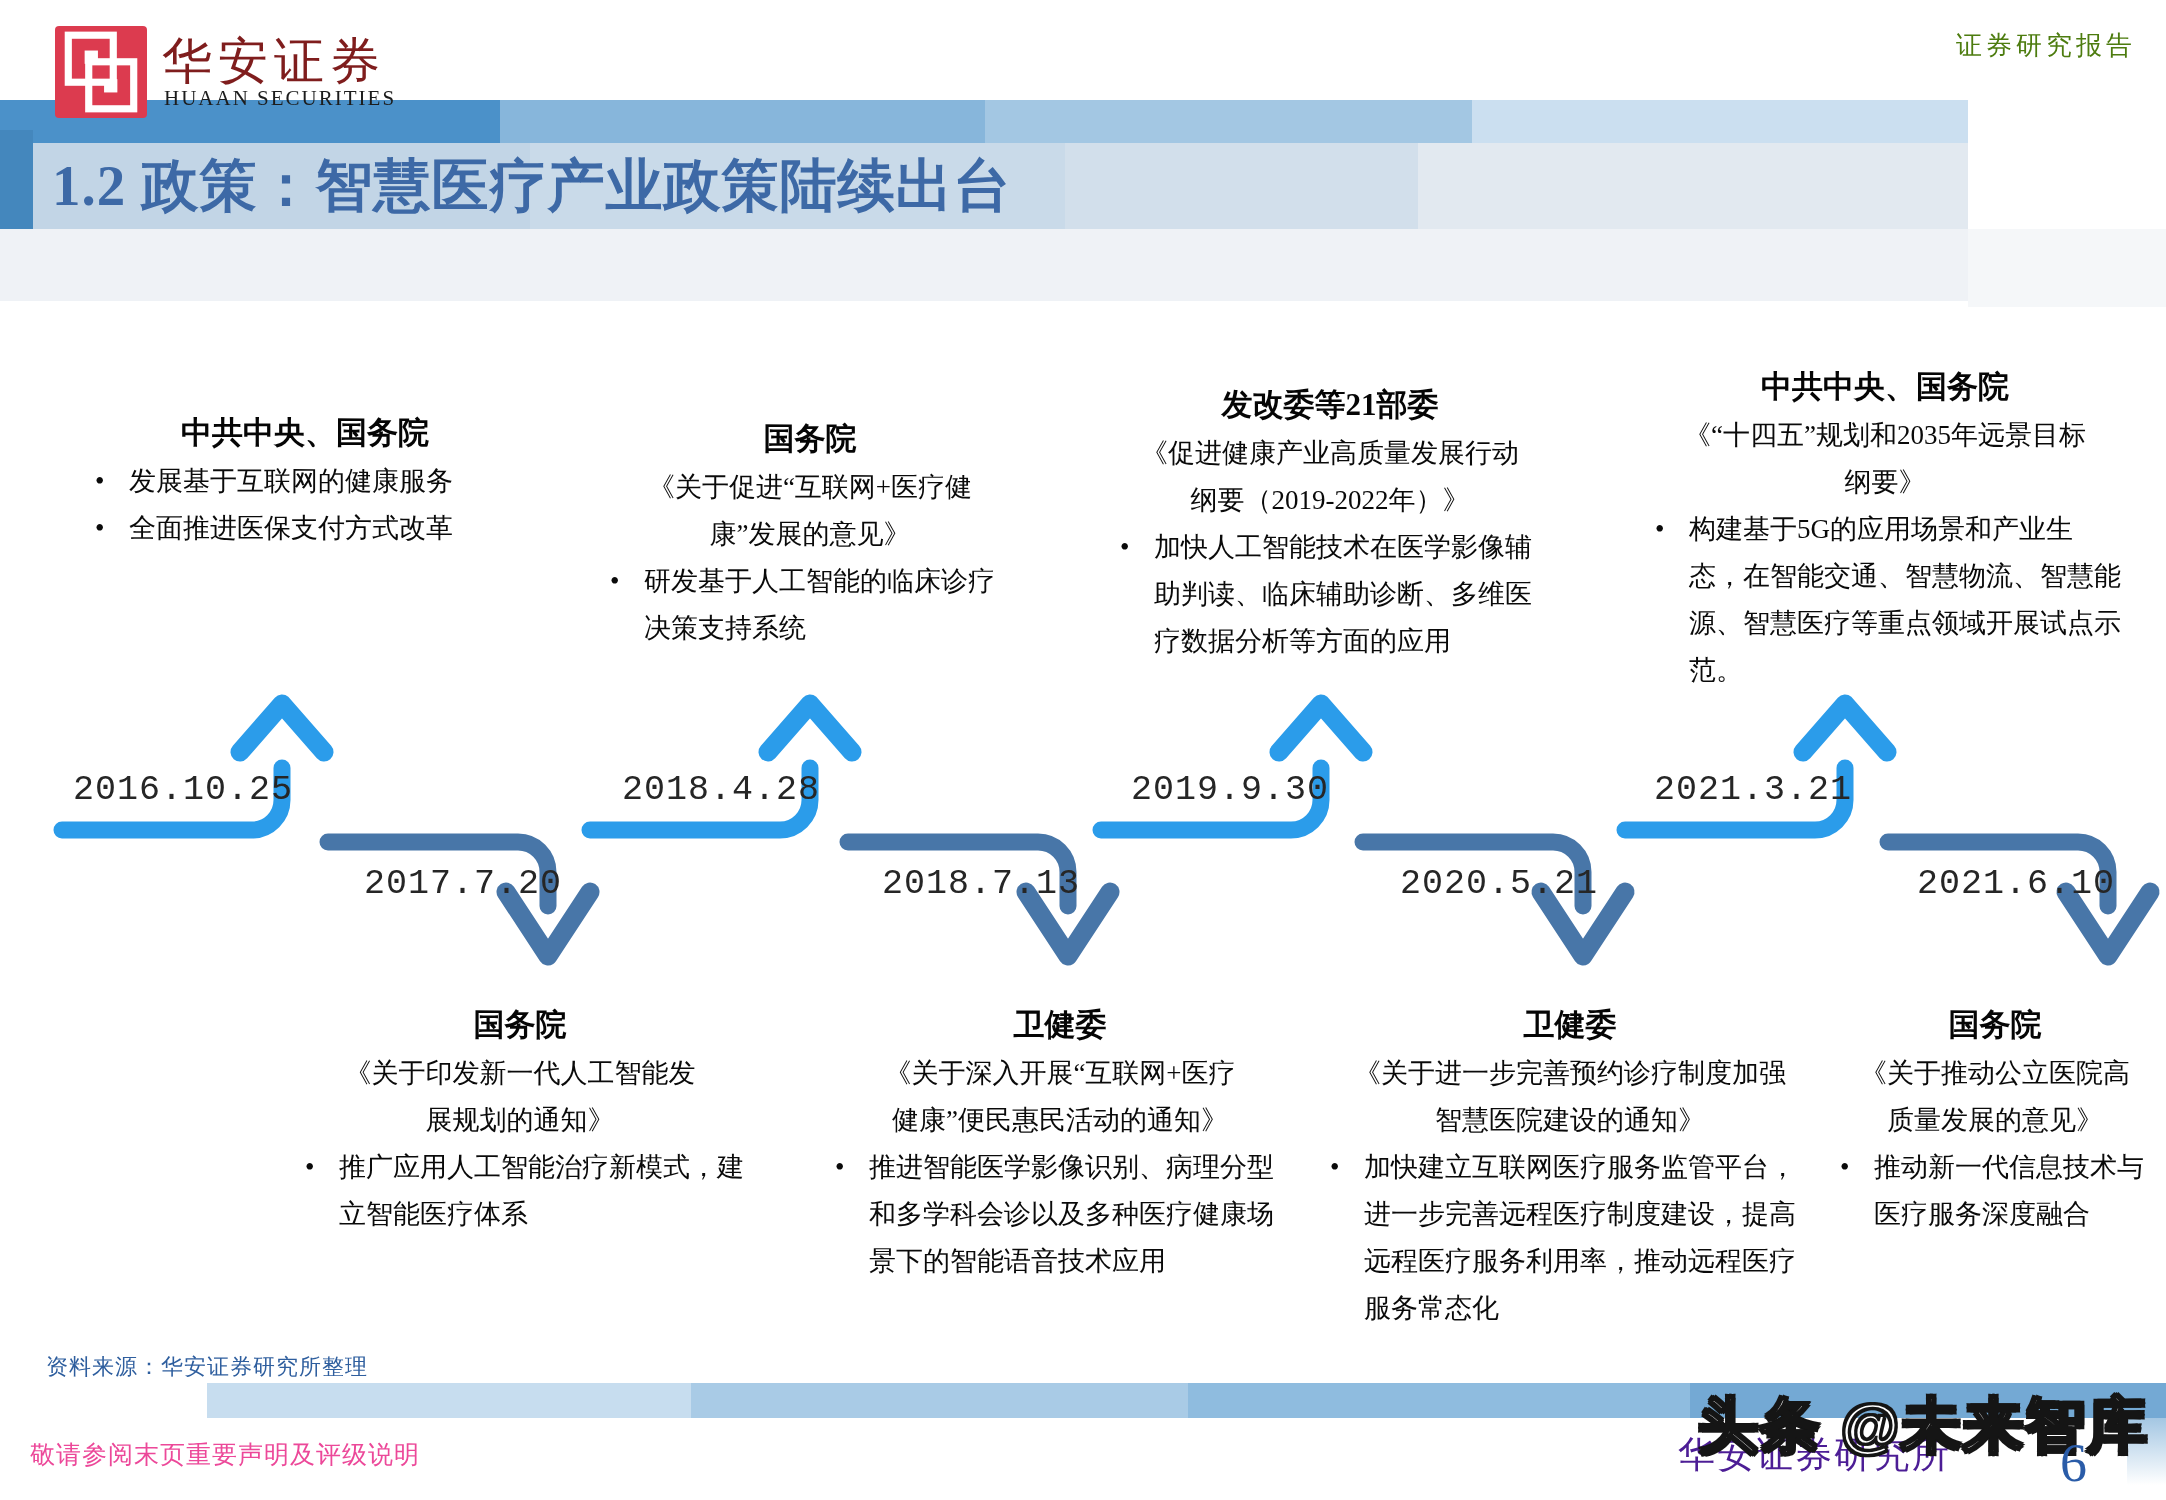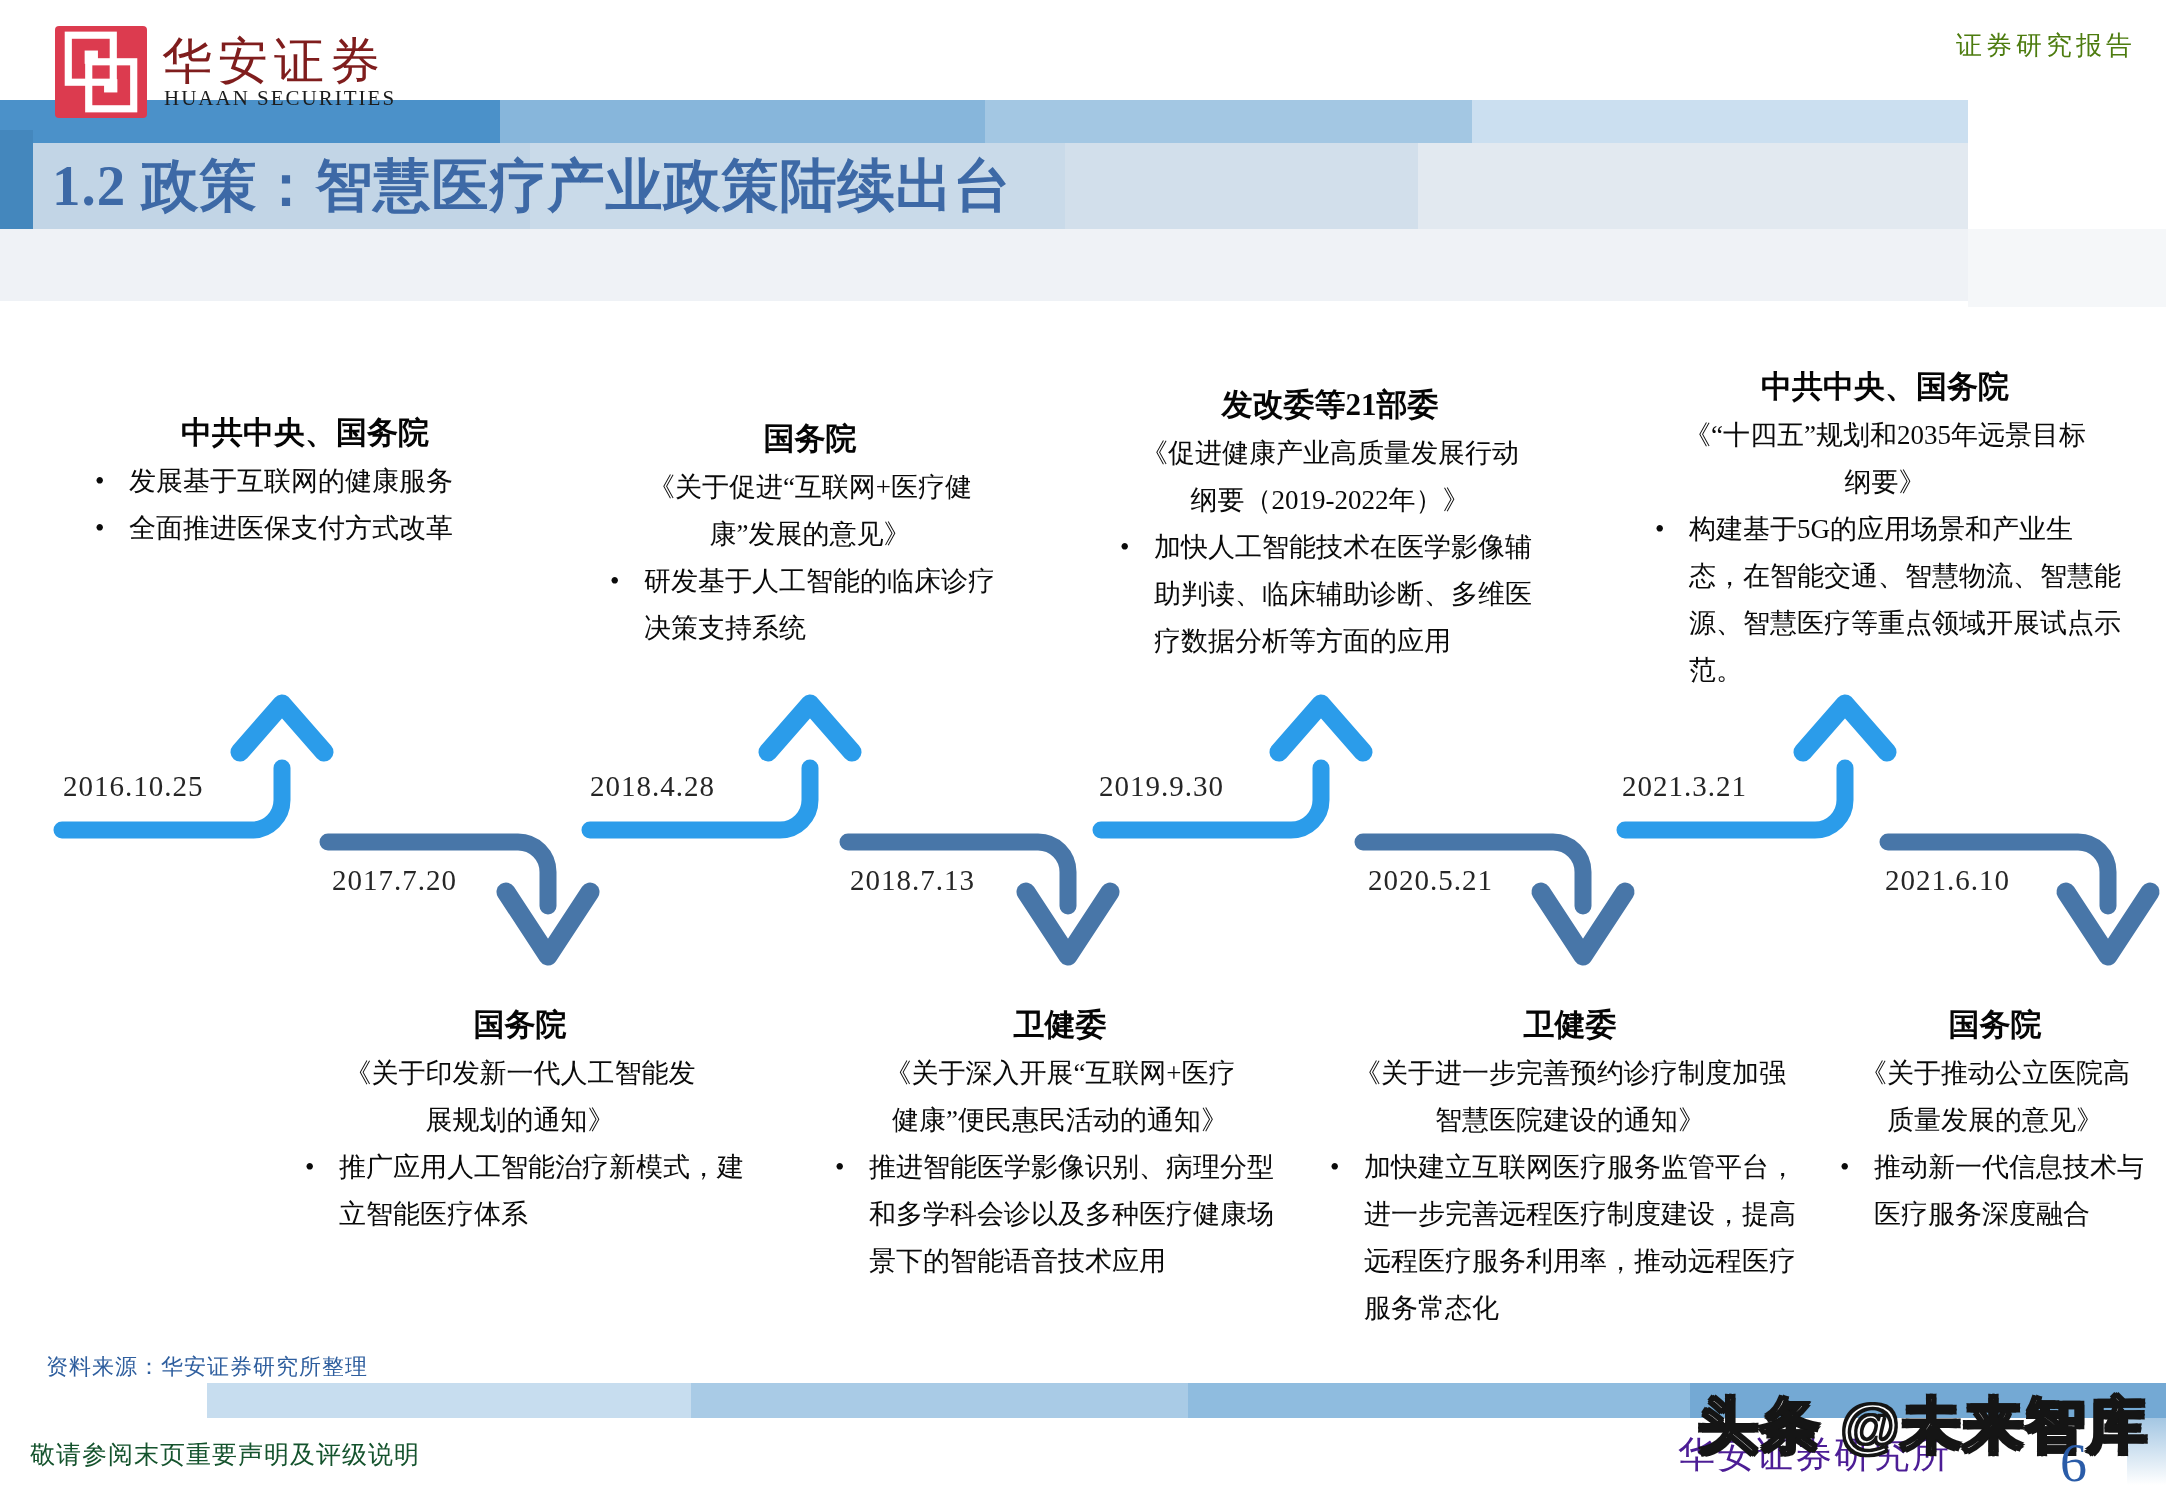--- a/index.html
+++ b/index.html
@@ -22,39 +22,39 @@
   .tseg{position:absolute;top:143px;height:86px;}
   .t1{left:33px;width:497px;background:#c2d5e6;}
   .t2{left:530px;width:535px;background:#c9dae9;}
   .t3{left:1065px;width:353px;background:#d2dfeb;}
   .t4{left:1418px;width:550px;background:#e2e9f0;}
   .subband{left:0;top:229px;width:1968px;height:72px;background:#eff2f6;}
   .subband2{left:1968px;top:229px;width:198px;height:78px;background:#f5f7f9;}
   .page-title{left:52px;top:148px;font-size:57px;font-weight:bold;color:#3d69a6;letter-spacing:1px;}
   
   svg.tl{position:absolute;left:0;top:0;pointer-events:none;}
-  .date{position:absolute;width:230px;text-align:left;font-size:29px;color:#262626;letter-spacing:1px;}
+  .date{position:absolute;width:230px;text-align:right;font-size:35px;color:#262626;letter-spacing:1px;font-family:Liberation Mono, monospace;}
   .date.up{top:770px;}
   .date.dn{top:864px;}
   
   .policy{position:absolute;font-size:27px;line-height:47px;}
   .org{font-size:31px;font-weight:bold;text-align:center;line-height:50px;color:#050505;}
   .doc{text-align:center;white-space:pre-line;}
   .bullet{display:flex;}
   .dot{width:44px;padding-left:10px;box-sizing:border-box;}
   .btxt{flex:1;}
   
   .source{left:46px;top:1352px;font-size:22px;color:#2e5e9e;letter-spacing:1px;}
   .fbar{position:absolute;top:1383px;height:35px;}
   .f1{left:207px;width:484px;background:#c7ddef;}
   .f2{left:691px;width:497px;background:#a9cbe6;}
   .f3{left:1188px;width:502px;background:#8fbcdf;}
   .f4{left:1690px;width:476px;background:#74a9d4;}
   .ftab{left:2127px;top:1383px;width:39px;height:102px;background:linear-gradient(#74a9d4,rgba(255,255,255,0));}
-  .disclaimer{left:30px;top:1438px;font-size:25px;color:#14532d;letter-spacing:1px;}
+  .disclaimer{left:30px;top:1438px;font-size:25px;color:#ec4899;letter-spacing:1px;}
   .institute{left:1678px;top:1430px;font-size:37px;color:#4c1d95;letter-spacing:2px;}
   .watermark{
     left:1698px;top:1386px;font-size:60px;font-weight:bold;color:#ffffff;
     font-family:"Liberation Sans","DejaVu Sans",sans-serif;letter-spacing:2px;
     -webkit-text-stroke:2.5px #151515;
     text-shadow:2px 2px 0 #151515,-2px -2px 0 #151515,2px -2px 0 #151515,-2px 2px 0 #151515;
   }
   .pagenum{left:2060px;top:1432px;font-size:54px;color:#2a5ca8;}
 </style>
 </head>

